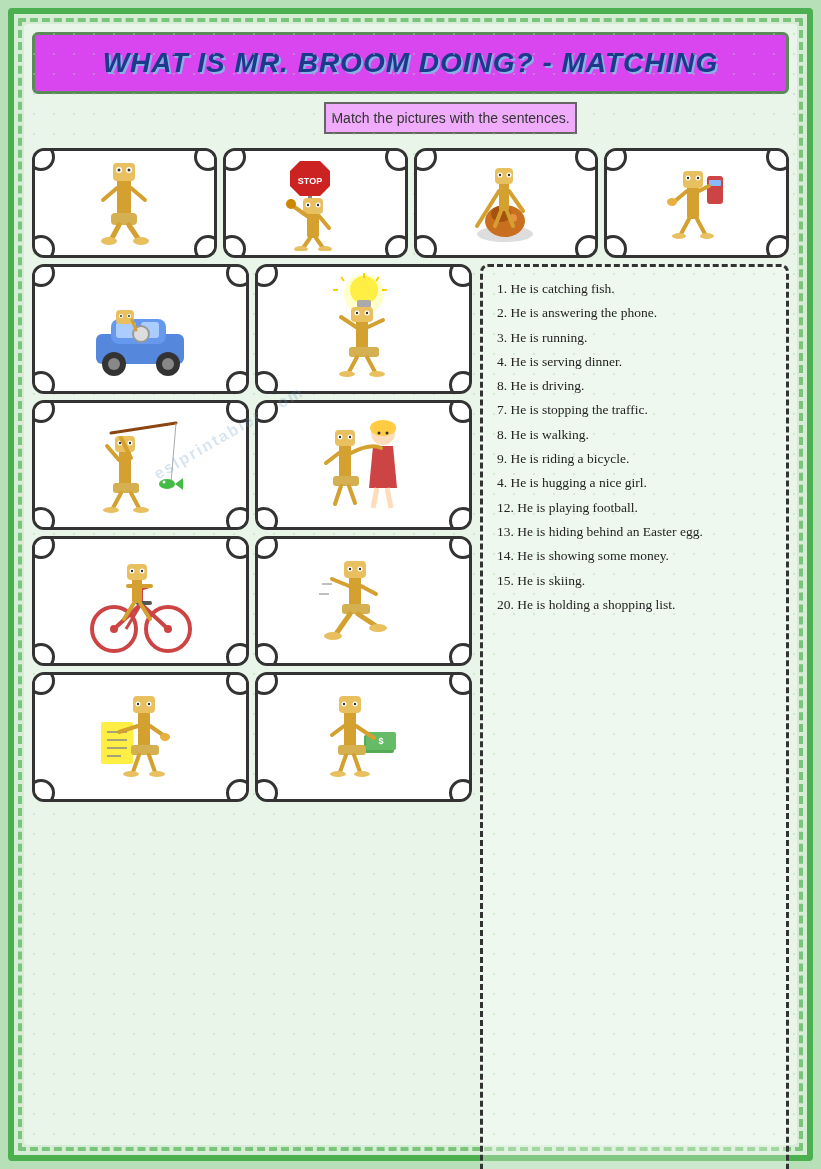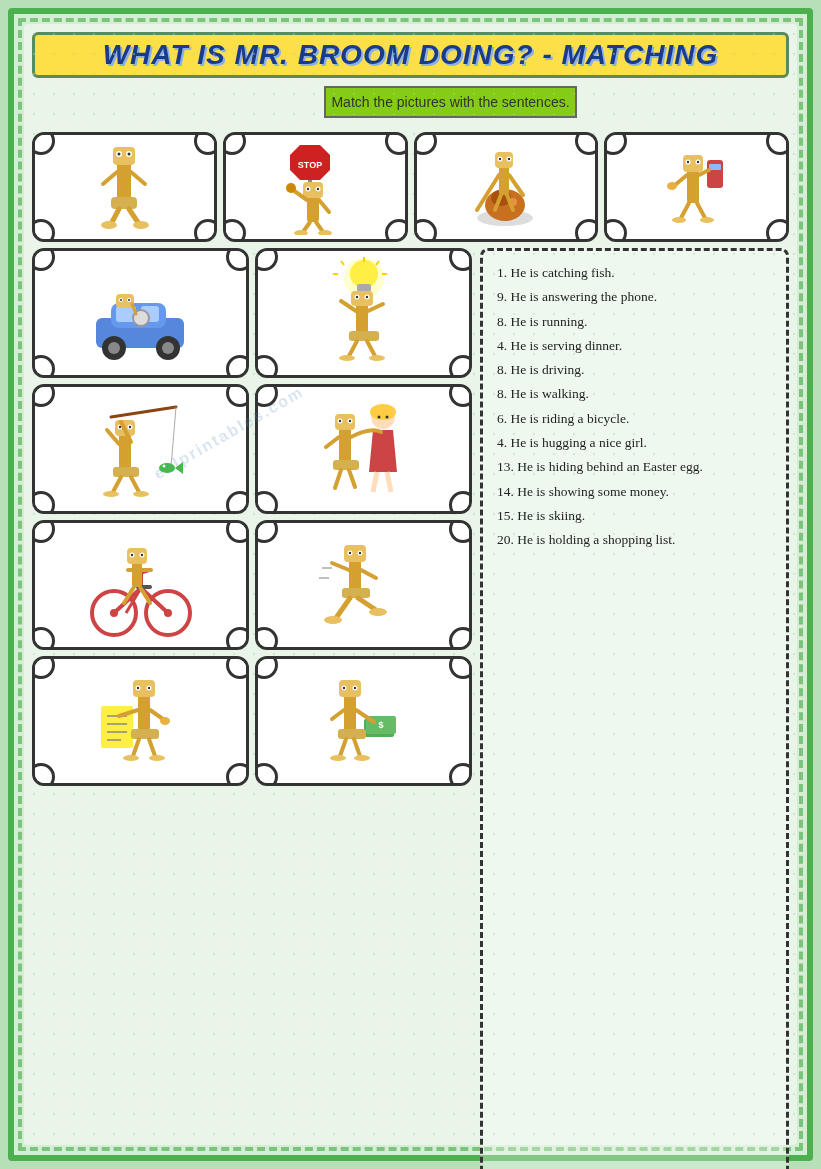--- a/index.html
+++ b/index.html
@@ -36,42 +36,42 @@
       position: relative;
       background: #e8f5e8;
       width: 100%;
       height: 100%;
       border-radius: 4px;
       padding: 8px;
     }
 
     
     .title-banner {
-      background: #fde047;
+      background: #d946ef;
       border: 3px solid #5a8a5a;
       border-radius: 6px;
       text-align: center;
-      padding: 4px 12px;
+      padding: 12px 12px;
       margin-bottom: 8px;
     }
 
     .title-text {
       font-size: 28px;
       font-weight: 900;
       color: #1a3a8a;
       font-style: italic;
       text-shadow: 2px 2px 0px #8ab0e8;
       letter-spacing: 1px;
       font-family: 'Arial Black', Arial, sans-serif;
     }
 
     
     .instruction-box {
       border: 2px solid #666;
-      background: #84cc16;
+      background: #f0abfc;
       padding: 6px 5px;
       display: inline-block;
       margin-bottom: 8px;
       margin-left: 80px;
       font-size: 14px;
       color: #333;
     }
 
     
     .main-layout {
@@ -593,27 +593,29 @@
               <ellipse cx="46" cy="94" rx="8" ry="3" fill="#e8c060"></ellipse>
             </svg>
           </div>
 
         </div>
       </div>
 
       <div class="sentences-section">
         <div id="sentences-list">
             <div class="sentence-item">1. He is catching fish.</div>
-            <div class="sentence-item">9. He is answering the phone.</div>
-            <div class="sentence-item">8. He is running.</div>
+            <div class="sentence-item">2. He is answering the phone.</div>
+            <div class="sentence-item">3. He is running.</div>
             <div class="sentence-item">4. He is serving dinner.</div>
             <div class="sentence-item">8. He is driving.</div>
+            <div class="sentence-item">7. He is stopping the traffic.</div>
             <div class="sentence-item">8. He is walking.</div>
-            <div class="sentence-item">6. He is riding a bicycle.</div>
+            <div class="sentence-item">9. He is riding a bicycle.</div>
             <div class="sentence-item">4. He is hugging a nice girl.</div>
+            <div class="sentence-item">12. He is playing football.</div>
             <div class="sentence-item">13. He is hiding behind an Easter egg.</div>
             <div class="sentence-item">14. He is showing some money.</div>
             <div class="sentence-item">15. He is skiing.</div>
             <div class="sentence-item">20. He is holding a shopping list.</div>
           </div>
       </div>
     </div>
 
     <div class="watermark" style="top: 400px; left: 120px; font-size:16px; letter-spacing:2px;">eslprintables.com</div>
 

